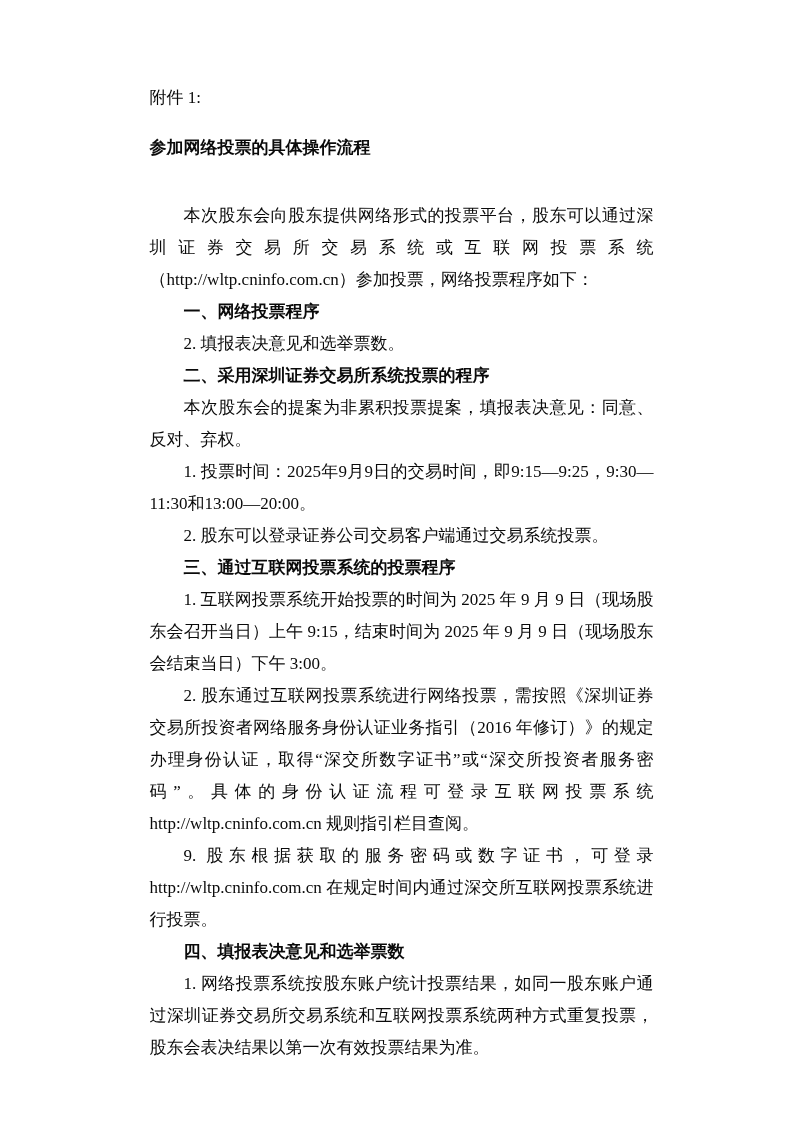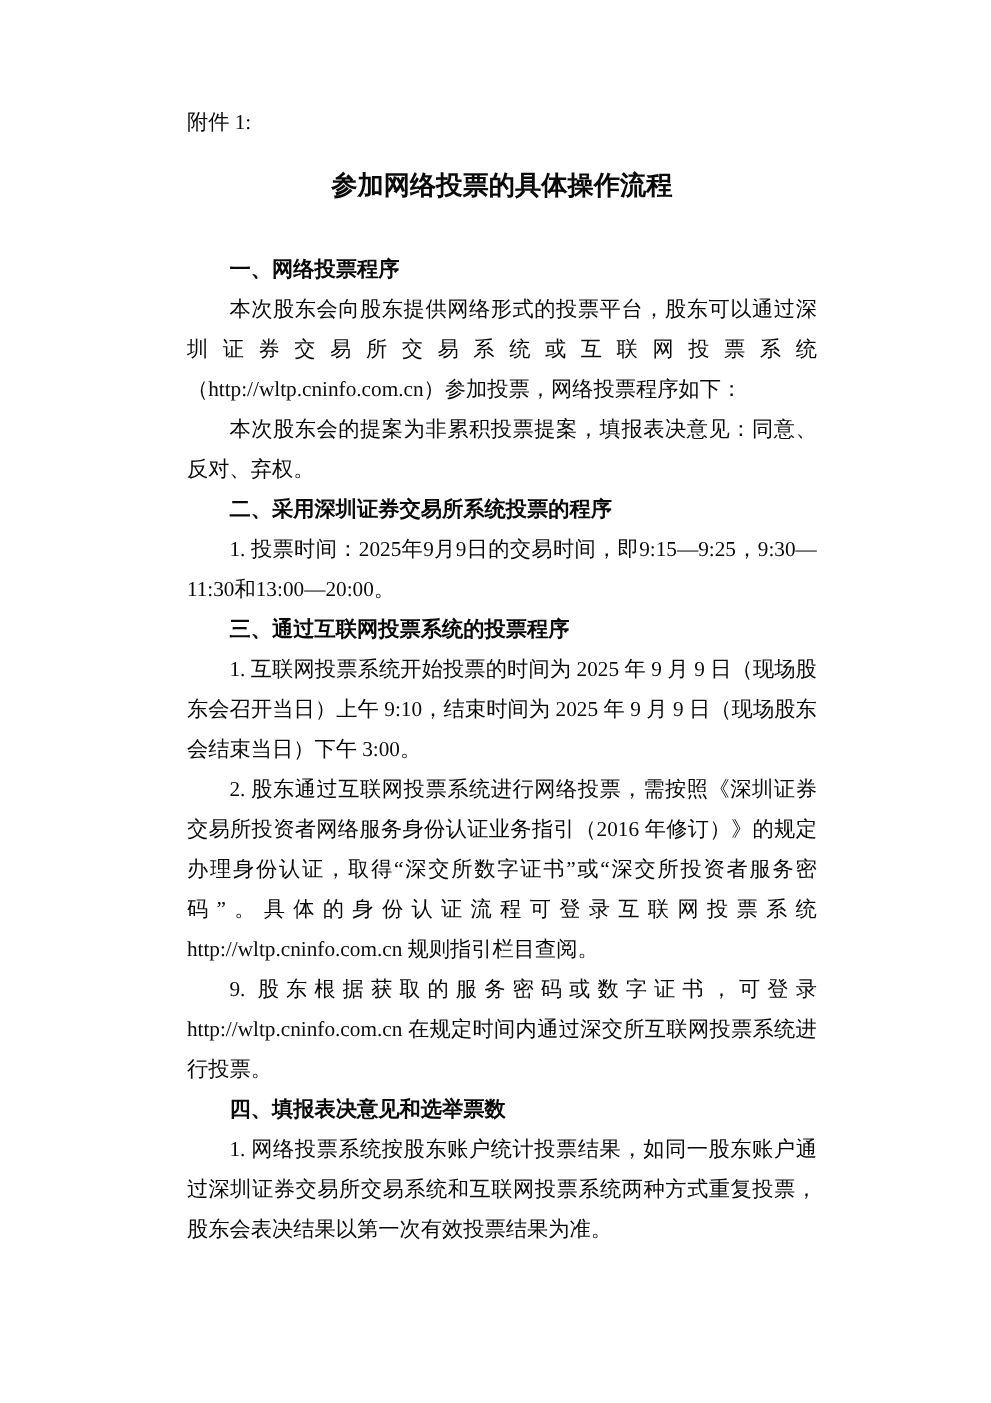--- a/index.html
+++ b/index.html
@@ -18,23 +18,22 @@
     overflow: hidden;
     box-sizing: border-box;
     padding: 88px 92px 0 102px;
   }
   .attachment-label {
     font-size: 17px;
     line-height: 20px;
     margin: 0;
   }
   .doc-title {
-    font-size: 21px;
+    font-size: 17px;
     font-weight: bold;
-    text-align: center;
     line-height: 28px;
     margin: 26px 0 0 0;
   }
   .doc-body {
     margin-top: 38px;
   }
   .para {
     font-size: 17px;
     line-height: 32px;
     margin: 0;
@@ -49,25 +48,27 @@
 </style>
 </head>
 <body>
 
 <div class="page">
   <p class="attachment-label">附件 1:</p>
 
   <h1 class="doc-title">参加网络投票的具体操作流程</h1>
 
   <div class="doc-body">
+    <p class="para">本次股东会向股东提供网络形式的投票平台，股东可以通过深圳证券交易所交易系统或互联网投票系统（http://wltp.cninfo.com.cn）参加投票，网络投票程序如下：</p>
     <p class="para heading">一、网络投票程序</p>
-    <p class="para">本次股东会向股东提供网络形式的投票平台，股东可以通过深圳证券交易所交易系统或互联网投票系统（http://wltp.cninfo.com.cn）参加投票，网络投票程序如下：</p>
+    <p class="para">2. 填报表决意见和选举票数。</p>
+    <p class="para heading">二、采用深圳证券交易所系统投票的程序</p>
     <p class="para">本次股东会的提案为非累积投票提案，填报表决意见：同意、反对、弃权。</p>
-    <p class="para heading">二、采用深圳证券交易所系统投票的程序</p>
     <p class="para">1. 投票时间：2025年9月9日的交易时间，即9:15—9:25，9:30—11:30和13:00—20:00。</p>
+    <p class="para">2. 股东可以登录证券公司交易客户端通过交易系统投票。</p>
     <p class="para heading">三、通过互联网投票系统的投票程序</p>
-    <p class="para">1. 互联网投票系统开始投票的时间为 2025 年 9 月 9 日（现场股东会召开当日）上午 9:10，结束时间为 2025 年 9 月 9 日（现场股东会结束当日）下午 3:00。</p>
+    <p class="para">1. 互联网投票系统开始投票的时间为 2025 年 9 月 9 日（现场股东会召开当日）上午 9:15，结束时间为 2025 年 9 月 9 日（现场股东会结束当日）下午 3:00。</p>
     <p class="para">2. 股东通过互联网投票系统进行网络投票，需按照《深圳证券交易所投资者网络服务身份认证业务指引（2016 年修订）》的规定办理身份认证，取得“深交所数字证书”或“深交所投资者服务密码”。具体的身份认证流程可登录互联网投票系统 http://wltp.cninfo.com.cn 规则指引栏目查阅。</p>
     <p class="para">9. 股东根据获取的服务密码或数字证书，可登录 http://wltp.cninfo.com.cn 在规定时间内通过深交所互联网投票系统进行投票。</p>
     <p class="para heading">四、填报表决意见和选举票数</p>
     <p class="para">1. 网络投票系统按股东账户统计投票结果，如同一股东账户通过深圳证券交易所交易系统和互联网投票系统两种方式重复投票，股东会表决结果以第一次有效投票结果为准。</p>
   </div>
 </div>
 
 </body></html>

